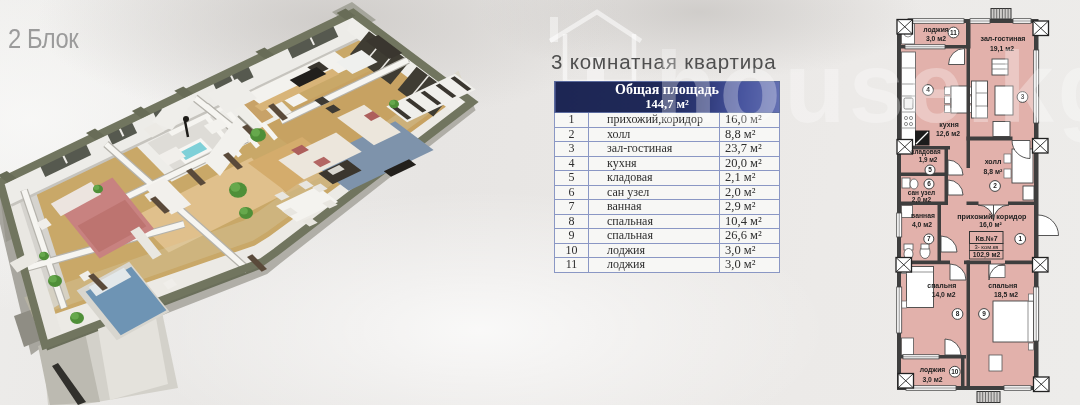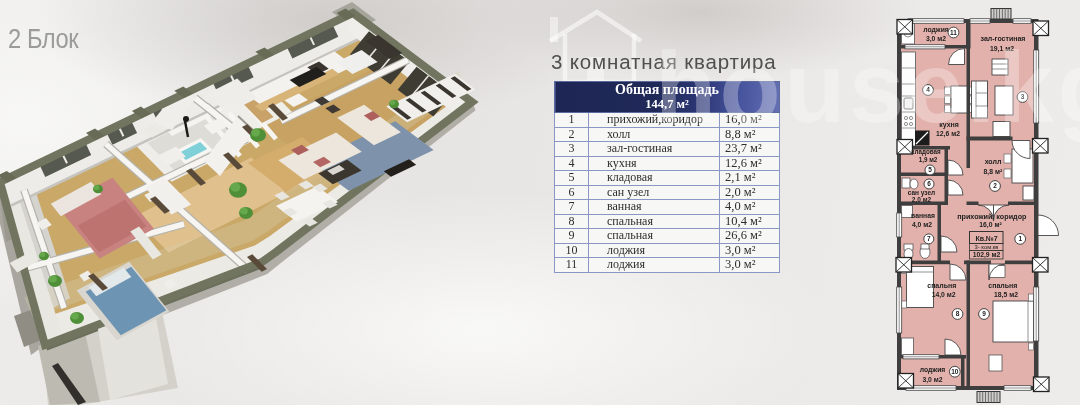--- a/index.html
+++ b/index.html
@@ -277,36 +277,36 @@
         <td class="a">8,8 м²</td>
       </tr>
 <tr>
         <td class="n">3</td>
         <td class="r">зал-гостиная</td>
         <td class="a">23,7 м²</td>
       </tr>
 <tr>
         <td class="n">4</td>
         <td class="r">кухня</td>
-        <td class="a">12,6 м²</td>
+        <td class="a">20,0 м²</td>
       </tr>
 <tr>
         <td class="n">5</td>
         <td class="r">кладовая</td>
         <td class="a">2,1 м²</td>
       </tr>
 <tr>
         <td class="n">6</td>
         <td class="r">сан узел</td>
         <td class="a">2,0 м²</td>
       </tr>
 <tr>
         <td class="n">7</td>
         <td class="r">ванная</td>
-        <td class="a">4,0 м²</td>
+        <td class="a">2,9 м²</td>
       </tr>
 <tr>
         <td class="n">8</td>
         <td class="r">спальная</td>
         <td class="a">10,4 м²</td>
       </tr>
 <tr>
         <td class="n">9</td>
         <td class="r">спальная</td>
         <td class="a">26,6 м²</td>

